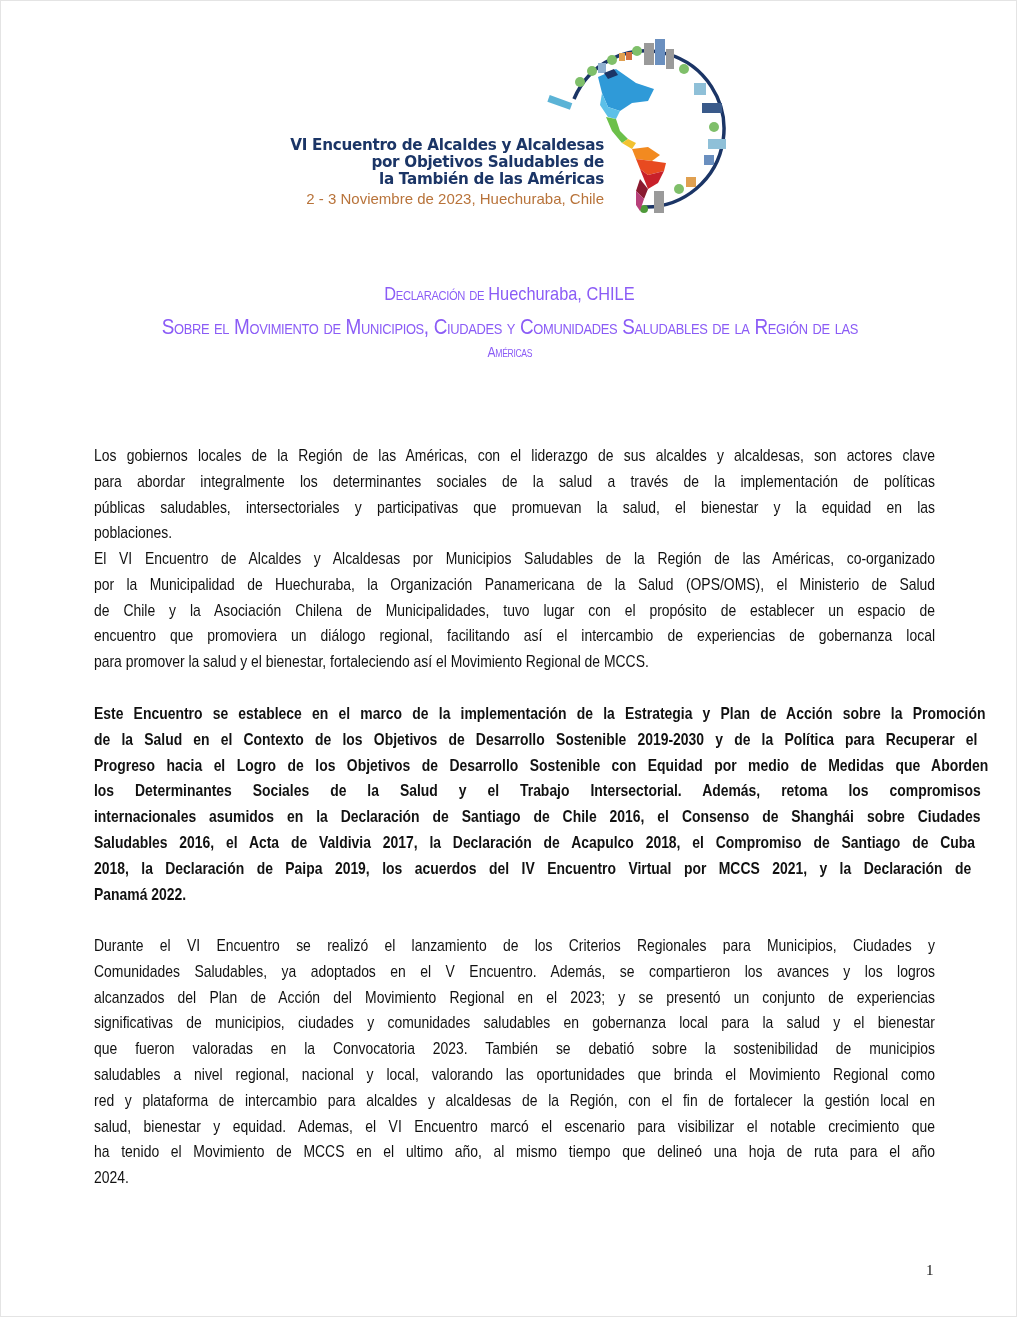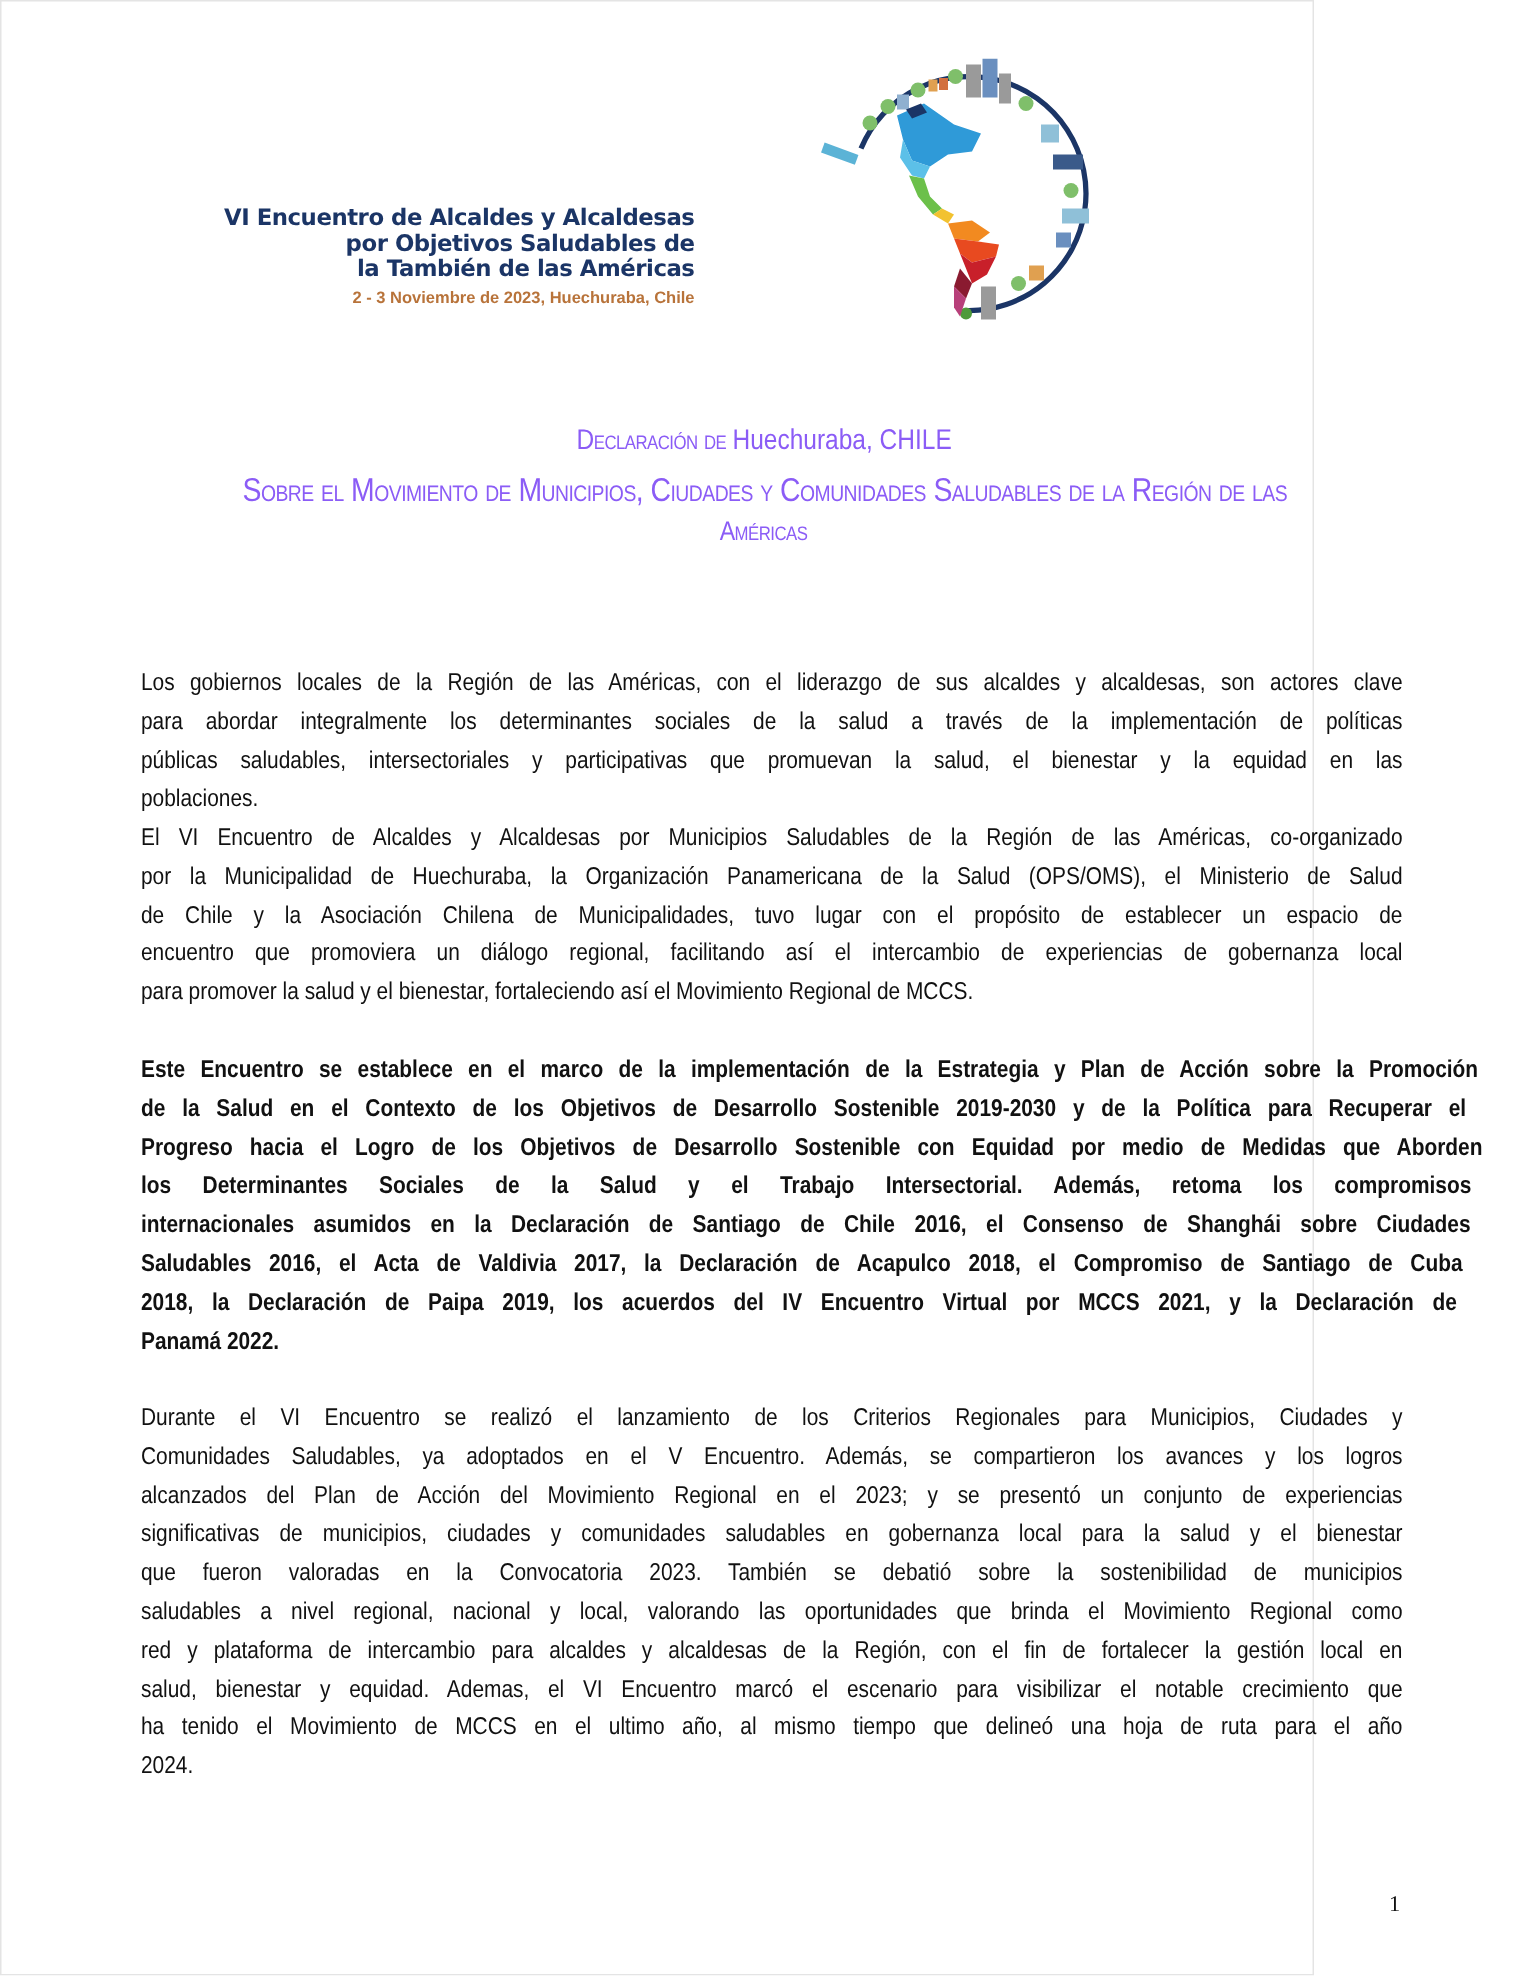--- a/index.html
+++ b/index.html
@@ -1,29 +1,29 @@
 <!DOCTYPE html>
 <html><head>
 <meta charset="utf-8">
 <style>
   html, body { margin: 0; padding: 0; background: #ffffff; }
   body { width: 1017px; height: 1317px; position: relative; overflow: hidden; font-family: "Liberation Sans", sans-serif; }
-  .page { position: absolute; left: 0; top: 0; width: 876px; height: 1317px; background: #fff; border: 1px solid #e4e4e4; box-sizing: border-box; }
+  .page { position: absolute; left: 0; top: 0; width: 1017px; height: 1317px; background: #fff; border: 1px solid #e4e4e4; box-sizing: border-box; }
 
   
   .logo-text { position: absolute; right: 412px; top: 136px; text-align: right; color: #1b3566; font-family: "DejaVu Sans", sans-serif; font-weight: bold; }
   .logo-line { font-size: 15.2px; line-height: 17px; letter-spacing: -0.3px; white-space: nowrap; }
-  .logo-date { font-family: "Liberation Sans", sans-serif; font-weight: bold; color: #b8733a; font-size: 11px; line-height: 16px; margin-top: 3px; white-space: nowrap; }
+  .logo-date { font-family: "Liberation Sans", sans-serif; font-weight: normal; color: #b8733a; font-size: 15px; line-height: 16px; margin-top: 3px; white-space: nowrap; }
   .logo-graphic { position: absolute; left: 535px; top: 38px; width: 190px; height: 180px; }
 
   
   .title { position: absolute; left: 0; width: 1017px; text-align: center; color: #8b5cf6; font-family: "Liberation Sans", sans-serif; }
   .t1 { top: 282px; font-size: 19px; }
   .t2 { top: 313px; font-size: 22px; }
-  .t3 { top: 343px; font-size: 18px; }
+  .t3 { top: 343px; font-size: 14px; }
   .sc { font-variant: small-caps; letter-spacing: -0.4px; }
   .narrow { display: inline-block; transform: scaleX(0.86); transform-origin: center; white-space: nowrap; }
 
   
   .body-wrap { position: absolute; left: 93px; width: 841px; }
   .para { margin: 0; color: #111; font-size: 16.2px; line-height: 25.8px; text-align: justify; text-align-last: left; }
   .para .ln { display: block; white-space: nowrap; text-align: justify; text-align-last: justify; transform-origin: left; }
   .para .ln.last { text-align-last: left; }
   .p1 { top: 442px; }
   .p2 { top: 545px; }

